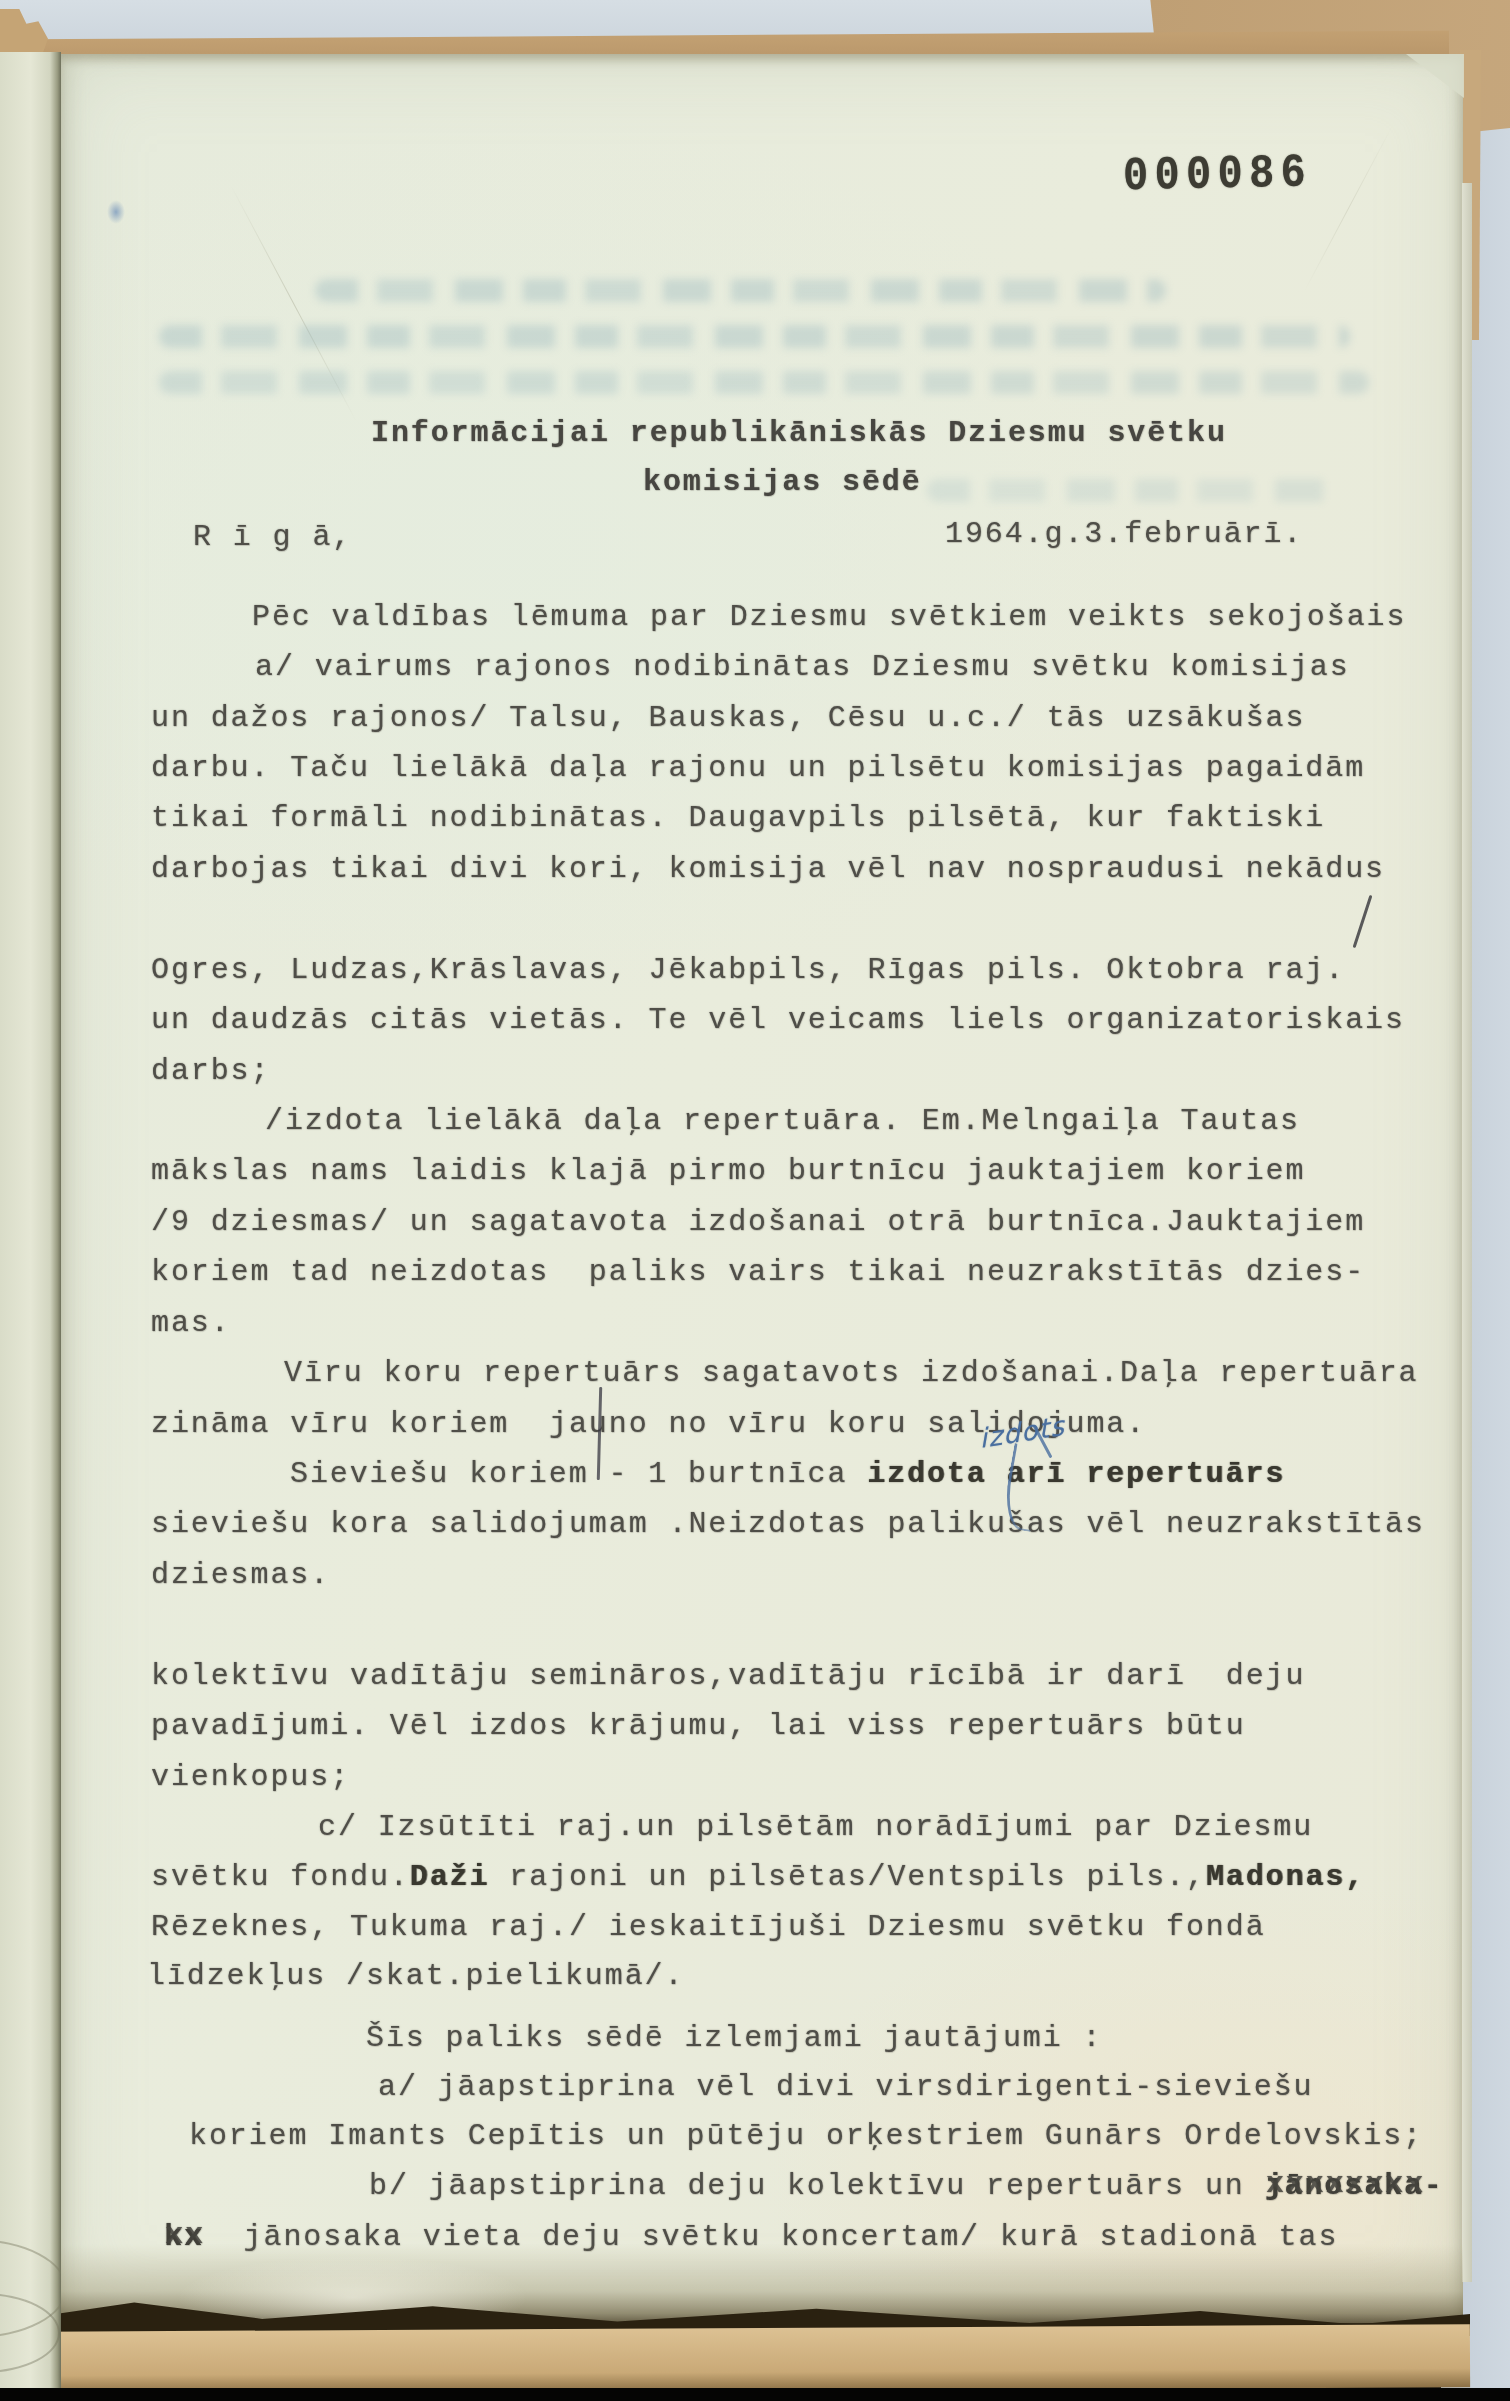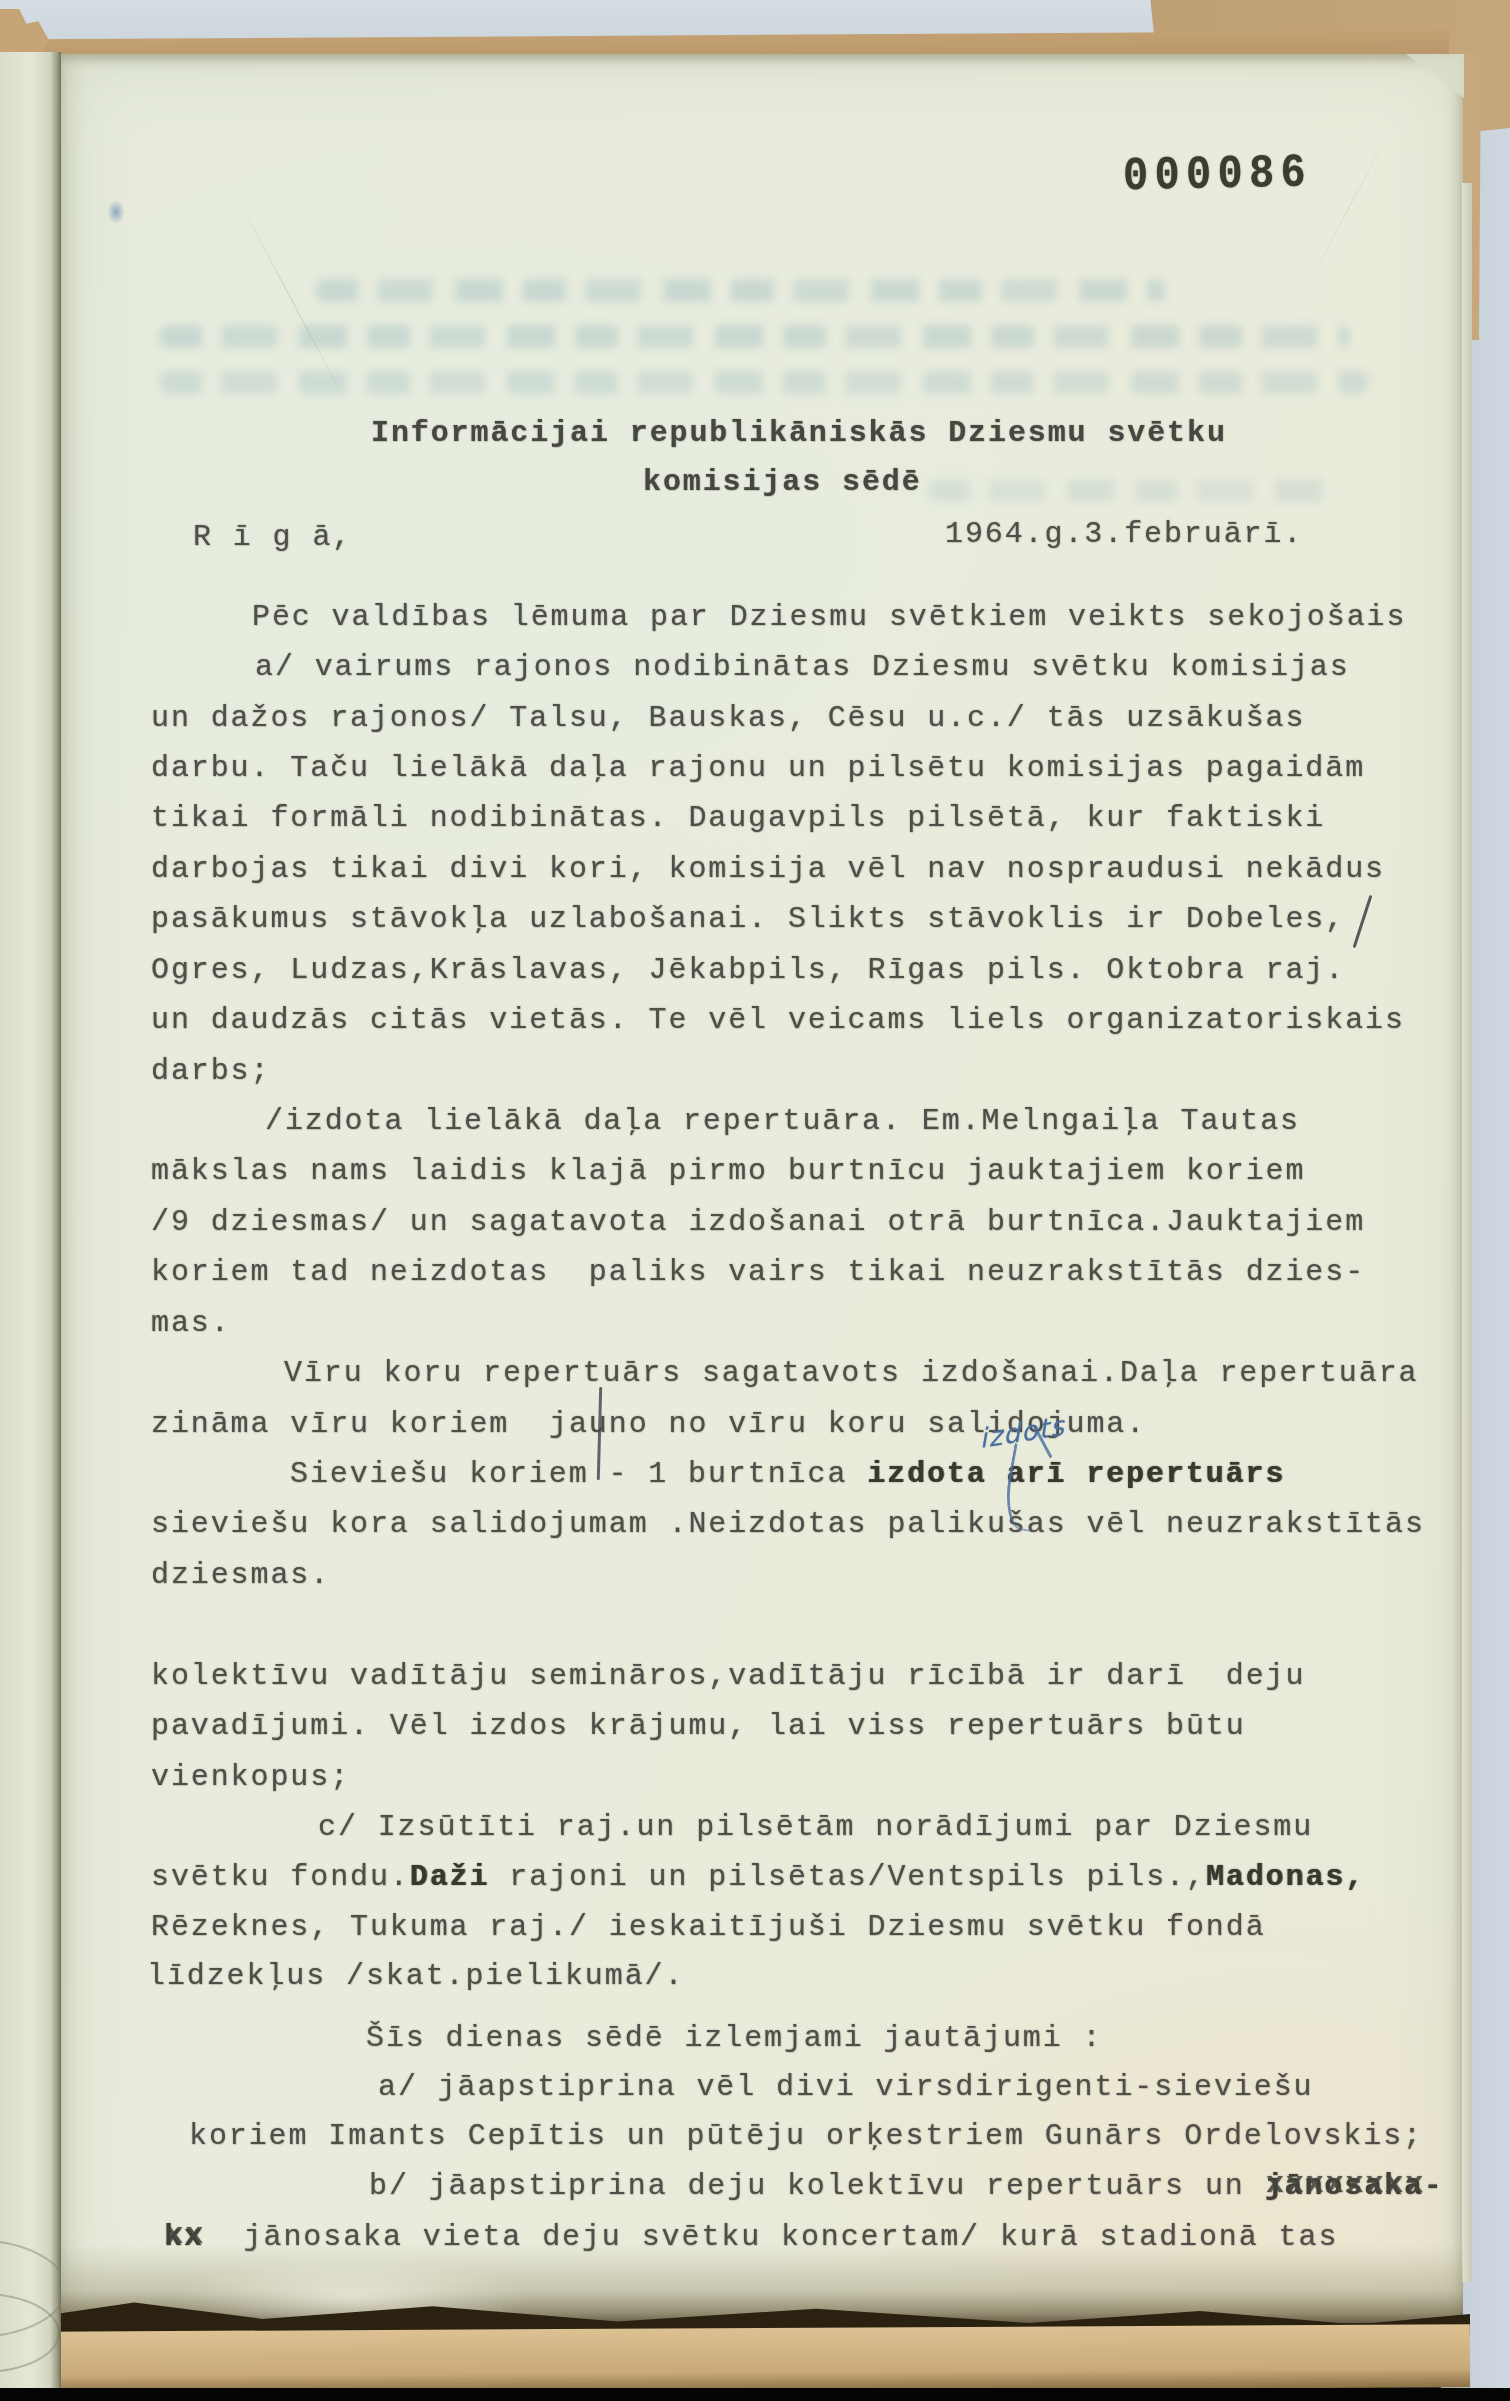--- a/index.html
+++ b/index.html
@@ -128,21 +128,20 @@
   <div class="tl ttl" style="left:643px;top:464px">komisijas sēdē</div>
   <div class="tl" style="left:193px;top:519px">R ī g ā,</div>
   <div class="tl" style="left:945px;top:516px">1964.g.3.februārī.</div>
 
   <div class="tl" style="left:252px;top:599px">Pēc valdības lēmuma par Dziesmu svētkiem veikts sekojošais</div>
   <div class="tl" style="left:255px;top:649px">a/ vairums rajonos nodibinātas Dziesmu svētku komisijas</div>
   <div class="tl" style="left:151px;top:750px">darbu. Taču lielākā daļa rajonu un pilsētu komisijas pagaidām</div>
   <div class="tl" style="left:151px;top:700px">un dažos rajonos/ Talsu, Bauskas, Cēsu u.c./ tās uzsākušas</div>
   <div class="tl" style="left:151px;top:800px">tikai formāli nodibinātas. Daugavpils pilsētā, kur faktiski</div>
   <div class="tl" style="left:151px;top:851px">darbojas tikai divi kori, komisija vēl nav nospraudusi nekādus</div>
-  <div class="tl" style="left:151px;top:901px">pasākumus stāvokļa uzlabošanai. Slikts stāvoklis ir Dobeles,</div>
   <div class="tl" style="left:151px;top:952px">Ogres, Ludzas,Krāslavas, Jēkabpils, Rīgas pils. Oktobra raj.</div>
   <div class="tl" style="left:151px;top:1002px">un daudzās citās vietās. Te vēl veicams liels organizatoriskais</div>
   <div class="tl" style="left:151px;top:1053px">darbs;</div>
   <div class="tl" style="left:265px;top:1103px">/izdota lielākā daļa repertuāra. Em.Melngaiļa Tautas</div>
   <div class="tl" style="left:151px;top:1153px">mākslas nams laidis klajā pirmo burtnīcu jauktajiem koriem</div>
   <div class="tl" style="left:151px;top:1204px">/9 dziesmas/ un sagatavota izdošanai otrā burtnīca.Jauktajiem</div>
   <div class="tl" style="left:151px;top:1254px">koriem tad neizdotas  paliks vairs tikai neuzrakstītās dzies-</div>
   <div class="tl" style="left:151px;top:1305px">mas.</div>
   <div class="tl" style="left:284px;top:1355px">Vīru koru repertuārs sagatavots izdošanai.Daļa repertuāra</div>
   <div class="tl" style="left:151px;top:1406px">zināma vīru koriem  jauno no vīru koru salidojuma.</div>
@@ -153,21 +152,21 @@
   <div class="tl" style="left:151px;top:1557px">dziesmas.</div>
   <div class="tl" style="left:151px;top:1658px">kolektīvu vadītāju semināros,vadītāju rīcībā ir darī  deju</div>
   <div class="tl" style="left:151px;top:1708px">pavadījumi. Vēl izdos krājumu, lai viss repertuārs būtu</div>
   <div class="tl" style="left:151px;top:1759px">vienkopus;</div>
   <div class="tl" style="left:318px;top:1809px">c/ Izsūtīti raj.un pilsētām norādījumi par Dziesmu</div>
 
   <div class="tl" style="left:151px;top:1859px"><span>svētku fondu.</span><span class="bld">Daži</span><span> rajoni un pilsētas/Ventspils pils.,</span><span class="bld">Madonas,</span></div>
 
   <div class="tl" style="left:151px;top:1909px">Rēzeknes, Tukuma raj./ ieskaitījuši Dziesmu svētku fondā</div>
   <div class="tl" style="left:147px;top:1958px">līdzekļus /skat.pielikumā/.</div>
-  <div class="tl" style="left:366px;top:2020px">Šīs dienas sēdē izlemjami jautājumi :</div>
+  <div class="tl" style="left:366px;top:2020px">Šīs paliks sēdē izlemjami jautājumi :</div>
   <div class="tl" style="left:378px;top:2069px">a/ jāapstiprina vēl divi virsdirigenti-sieviešu</div>
   <div class="tl" style="left:189px;top:2118px">koriem Imants Cepītis un pūtēju orķestriem Gunārs Ordelovskis;</div>
 
   <div class="tl" style="left:369px;top:2168px"><span>b/ jāapstiprina deju kolektīvu repertuārs un </span><span class="ovs"><span>jānosaka-</span><span class="over">xxxxxxxx</span></span></div>
 
   <div class="tl" style="left:164px;top:2219px"><span class="ovs"><span>kx</span><span class="over">xx</span></span><span>  jānosaka vieta deju svētku koncertam/ kurā stadionā tas</span></div>
 
   <div class="hand">izdots</div>
   <div class="hand-caret"></div>
   <div class="hand-tail"></div>

